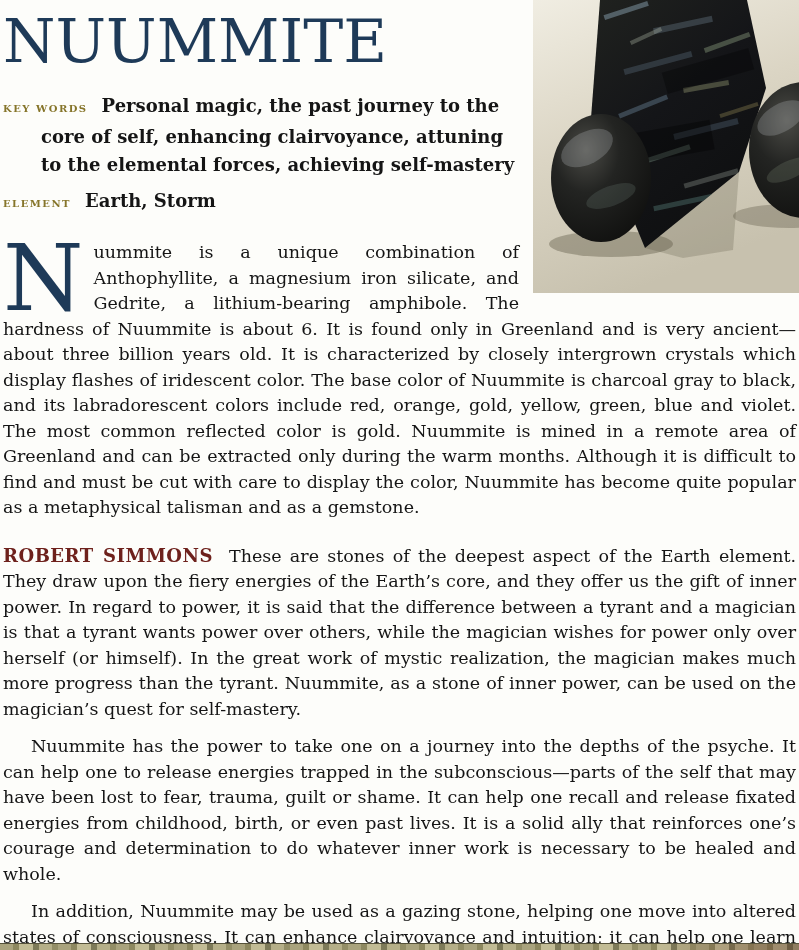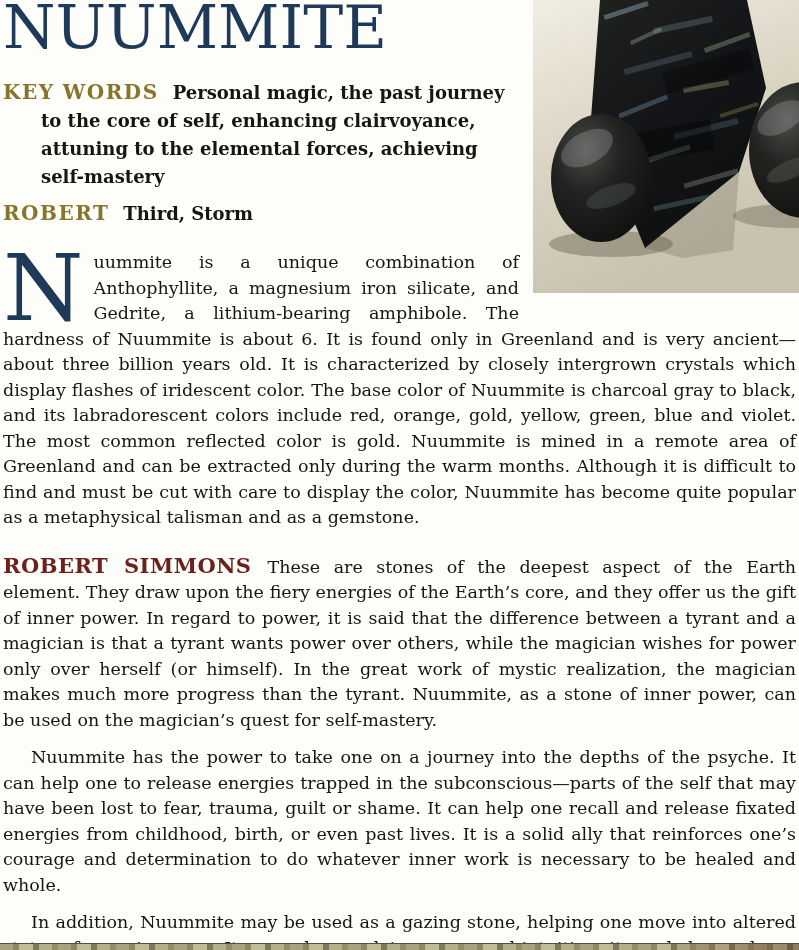--- a/index.html
+++ b/index.html
@@ -19,34 +19,34 @@
     float:right;
     width:266px;height:293px;
     margin:0 -3px 14px 14px;
     padding:0;
   }
   figure.stone-photo svg{display:block;width:266px;height:293px;}
 
   
   h1.title{
     margin:0 0 26px 0;
-    padding-top:2px;
+    padding-top:16px;
     font-size:60px;
     line-height:50px;
     font-weight:400;
     letter-spacing:0px;
     color:#1e3a58;
   }
 
   
   .props{margin:0;}
   .prop-label{
     color:#86752a;
     font-weight:bold;
-    font-size:20px;
+    font-size:10px;
     letter-spacing:1.5px;
     margin-right:14px;
   }
   p.keywords{
     margin:0 0 8px 0;
     max-width:478px;
     padding-left:38px;
     text-indent:-38px;
     font-weight:bold;
     font-size:18px;
@@ -76,21 +76,21 @@
   .author-section p{
     margin:0;
     text-align:justify;
     font-size:17.5px;
     line-height:25.5px;
   }
   p.author-first{margin-top:22px;}
   .author-label{
     color:#6e211c;
     font-weight:bold;
-    font-size:21px;
+    font-size:18px;
     letter-spacing:0.5px;
     margin-right:16px;
   }
   p.indent{text-indent:28px;margin-top:12px;}
 
   
   .bottom-strip{
     position:absolute;
     left:0;right:0;bottom:0;
     height:6px;
@@ -164,21 +164,21 @@
         <ellipse cx="248" cy="118" rx="26" ry="14" fill="rgba(215,220,225,0.22)" transform="rotate(-30 248 118)"></ellipse>
         <ellipse cx="256" cy="170" rx="24" ry="9" fill="rgba(150,165,140,0.2)" transform="rotate(-24 256 170)"></ellipse>
       </svg>
     </figure>
 
     <h1 class="title">NUUMMITE</h1>
 
     <div class="props">
       <p class="keywords"><span class="prop-label">KEY WORDS</span><span>Personal magic, the past journey to the core of self, enhancing clairvoyance, attuning to the elemental forces, achieving self-mastery</span></p>
 
-      <p class="prop-line"><span class="prop-label">ROBERT</span><span>Third, Storm</span></p>
+      <p class="prop-line"><span class="prop-label">ELEMENT</span><span>Earth, Storm</span></p>
 
     </div>
 
     <p class="intro"><span class="dropcap">N</span><span>uummite is a unique combination of Anthophyllite, a magnesium iron silicate, and Gedrite, a lithium-bearing amphibole. The hardness of Nuummite is about 6. It is found only in Greenland and is very ancient—about three billion years old. It is characterized by closely intergrown crystals which display flashes of iridescent color. The base color of Nuummite is charcoal gray to black, and its labradorescent colors include red, orange, gold, yellow, green, blue and violet. The most common reflected color is gold. Nuummite is mined in a remote area of Greenland and can be extracted only during the warm months. Although it is difficult to find and must be cut with care to display the color, Nuummite has become quite popular as a metaphysical talisman and as a gemstone.</span></p>
 
     <div class="author-section">
       <p class="author-first"><span class="author-label">ROBERT SIMMONS</span><span>These are stones of the deepest aspect of the Earth element. They draw upon the fiery energies of the Earth’s core, and they offer us the gift of inner power. In regard to power, it is said that the difference between a tyrant and a magician is that a tyrant wants power over others, while the magician wishes for power only over herself (or himself). In the great work of mystic realization, the magician makes much more progress than the tyrant. Nuummite, as a stone of inner power, can be used on the magician’s quest for self-mastery.</span></p>
 
       <p class="indent">Nuummite has the power to take one on a journey into the depths of the psyche. It can help one to release energies trapped in the subconscious—parts of the self that may have been lost to fear, trauma, guilt or shame. It can help one recall and release fixated energies from childhood, birth, or even past lives. It is a solid ally that reinforces one’s courage and determination to do whatever inner work is necessary to be healed and whole.</p>
 

